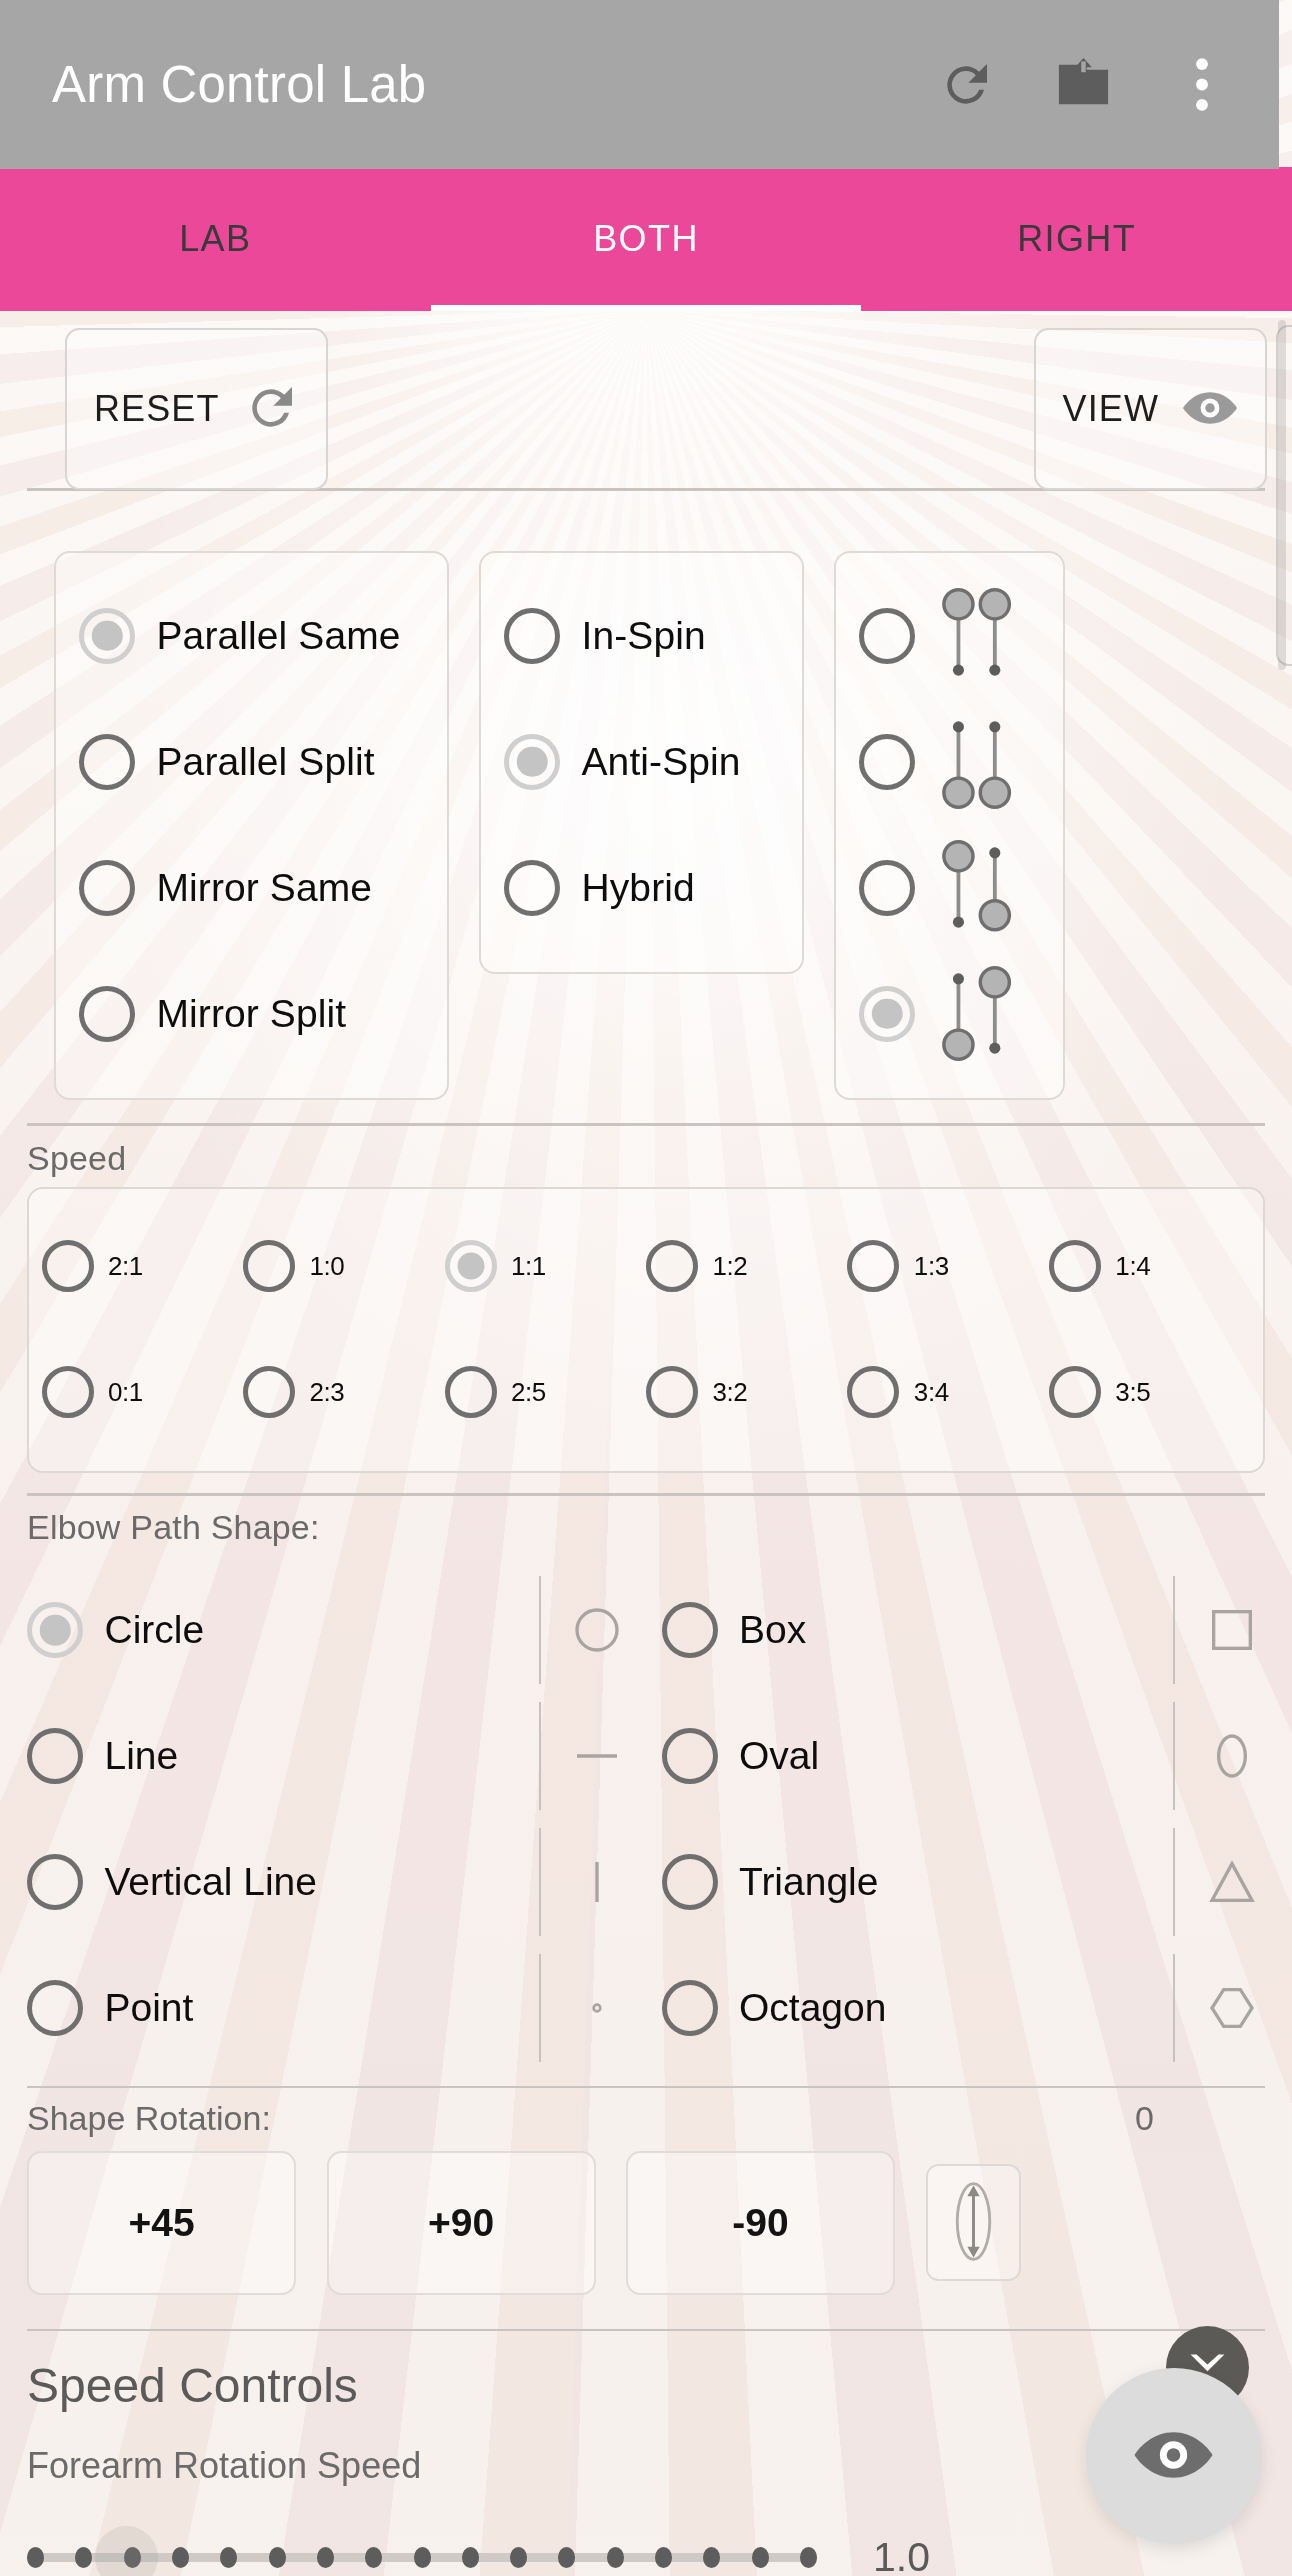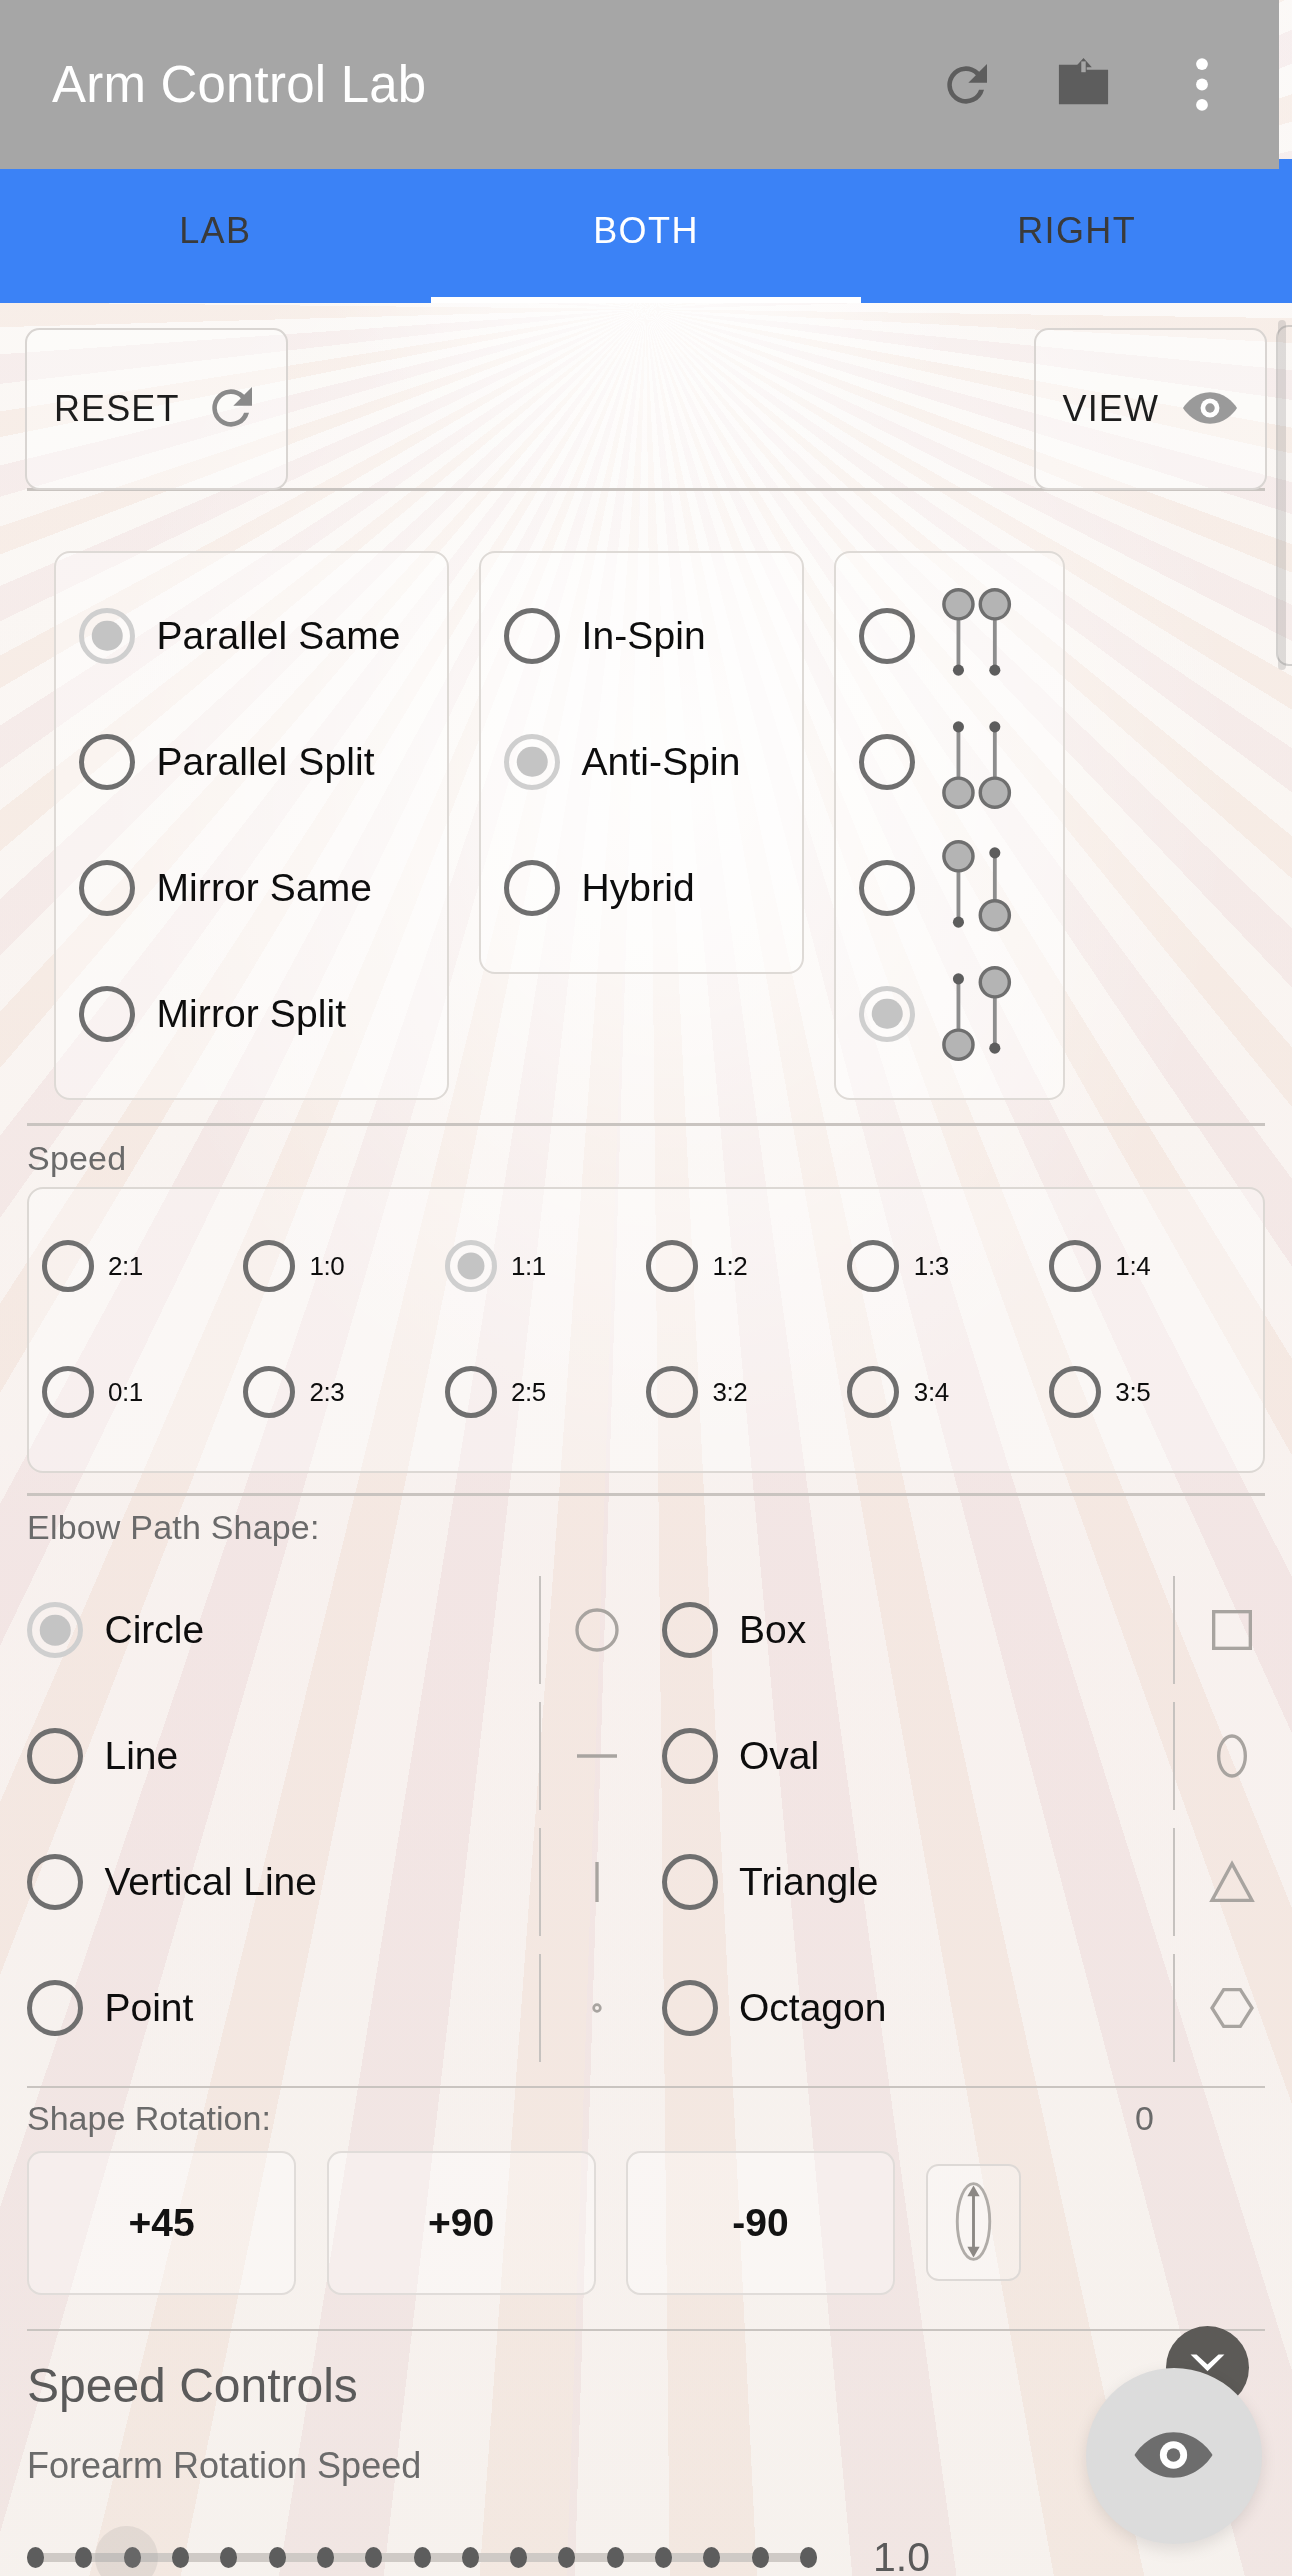--- a/index.html
+++ b/index.html
@@ -65,24 +65,24 @@
   .appbar-icon {
     width: 77px; height: 77px;
     display: flex; align-items: center; justify-content: center;
     cursor: pointer;
   }
   .appbar-icon svg { display: block; }
 
   
   .tabbar {
     position: absolute;
-    top: 159px; left: 0;
+    top: 167px; left: 0;
     width: 1292px;
     height: 144px;
-    background: #3b82f6;
+    background: #ec4899;
     display: flex;
     z-index: 9;
   }
   .tab {
     flex: 1;
     display: flex;
     align-items: center;
     justify-content: center;
     color: #3a3a3a;
     font-size: 36px;
@@ -145,20 +145,21 @@
   .outline-btn {
     border: 2.7px solid #d9d5d2;
     border-radius: 14.4px;
     background: rgba(255,255,255,0.40);
     display: flex;
     align-items: center;
     gap: 23px;
     padding: 0 27px;
     height: 162px;
     cursor: pointer;
+    margin-left: 40px;
   }
   .outline-btn .lbl {
     font-size: 36px;
     color: #1d1d1d;
     letter-spacing: 1.1px;
     font-weight: 400;
   }
   .divider {
     height: 2.7px;
     background: #c9c4c0;

